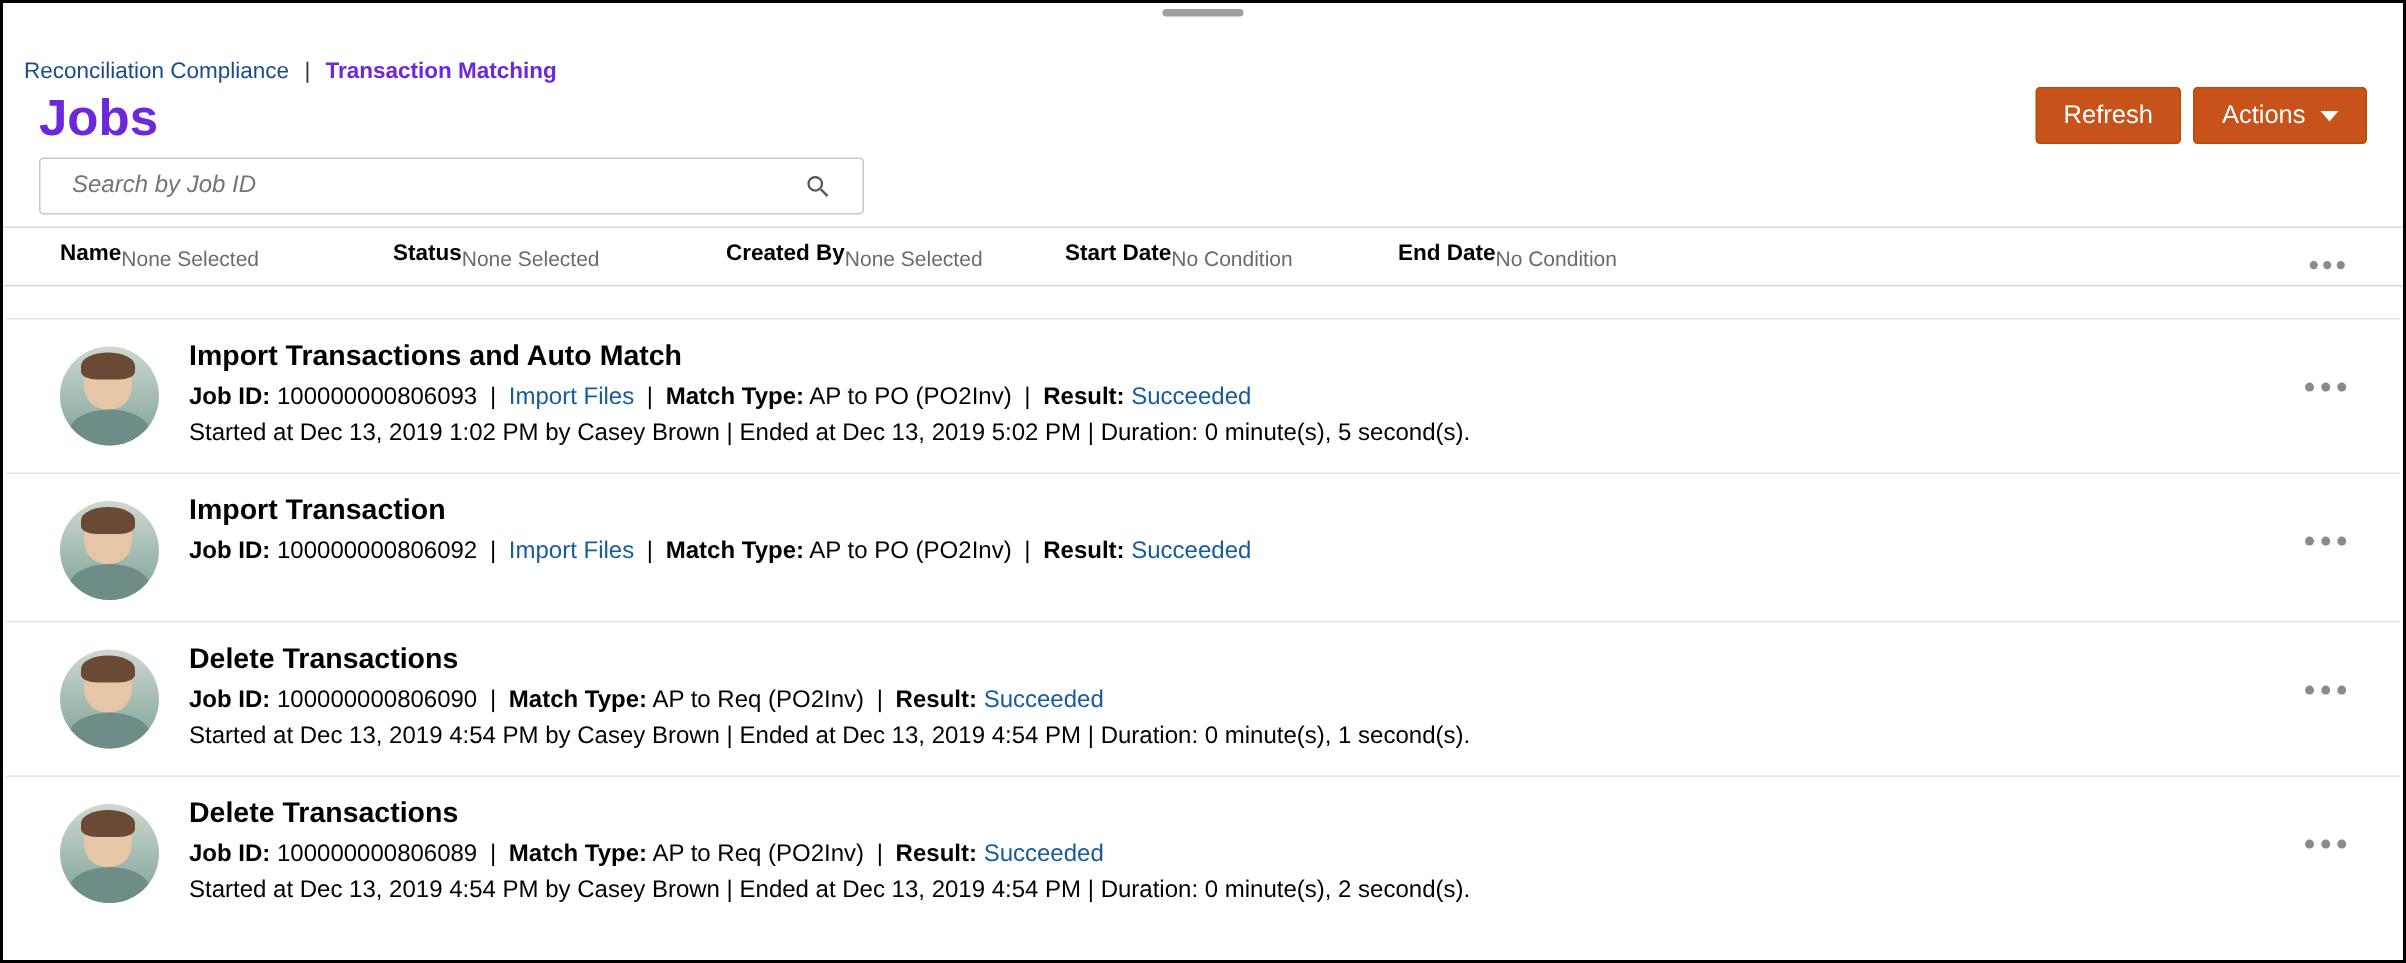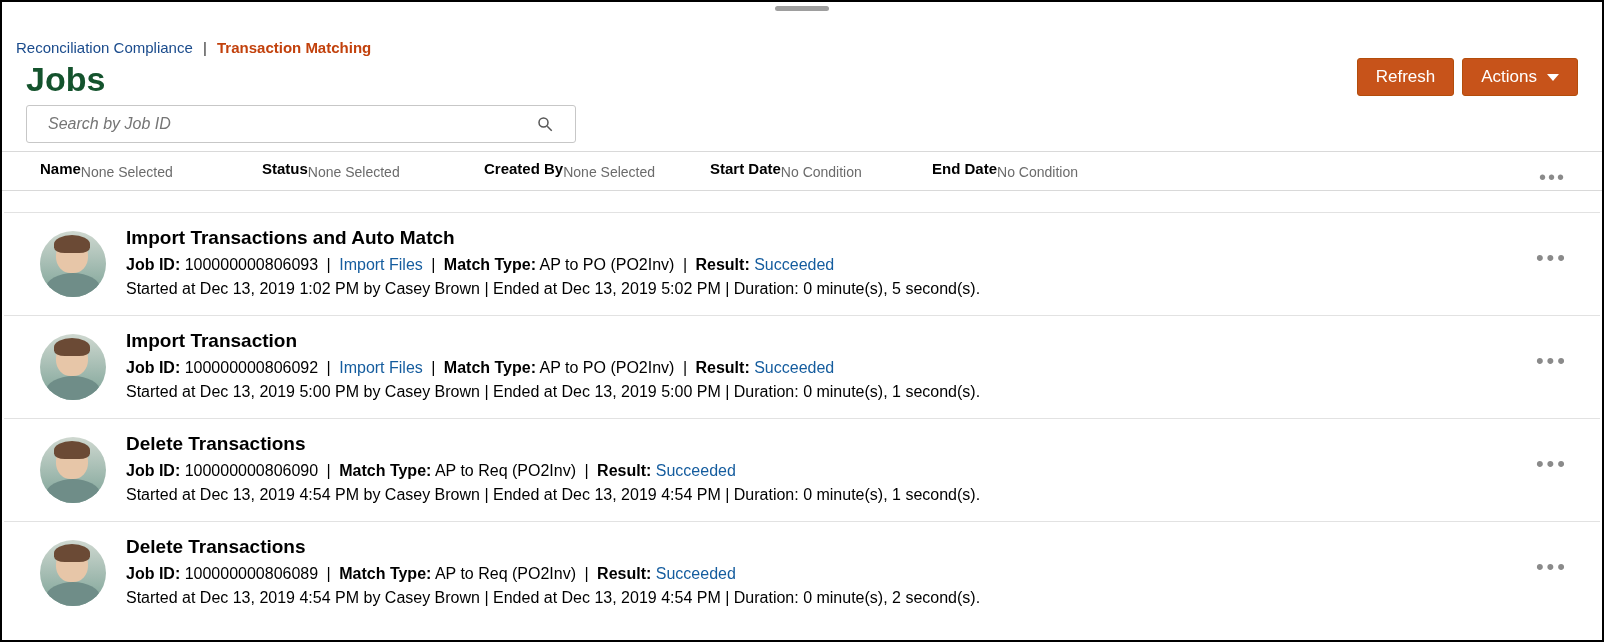--- a/index.html
+++ b/index.html
@@ -3,22 +3,22 @@
 <meta charset="utf-8">
 <style>
   * { box-sizing: border-box; margin: 0; padding: 0; }
   html, body { width: 1604px; height: 642px; font-family: Arial, Helvetica, sans-serif; background:#fff; color:#000; }
   .frame { width:1604px; height:642px; border:2px solid #000; position:relative; overflow:hidden; }
   .drag-handle { position:absolute; top:4px; left:50%; transform:translateX(-50%); width:54px; height:5px; background:#9e9e9e; border-radius:3px; }
   .header { padding:18px 24px 0 14px; display:flex; justify-content:space-between; align-items:flex-start; }
   .breadcrumb { font-size:15px; line-height:20px; margin-top:18px; }
   .breadcrumb .crumb-link { color:#1a4b8c; text-decoration:none; }
   .breadcrumb .sep { color:#333; margin:0 6px; }
-  .breadcrumb .crumb-current { color:#c2410c; font-weight:bold; }
-  .page-title { color:#14532d; font-size:34px; font-weight:bold; margin-top:2px; margin-left:10px;}
+  .breadcrumb .crumb-current { color:#6d28d9; font-weight:bold; }
+  .page-title { color:#6d28d9; font-size:34px; font-weight:bold; margin-top:2px; margin-left:10px;}
   .header-buttons { display:flex; gap:8px; margin-top:38px; }
   .btn { border:1px solid #b34d0b; background:#c7531a; color:#fff; font-size:17px; padding:8px 18px; border-radius:3px; cursor:pointer; display:flex; align-items:center; gap:10px;text-align:center; }
   .btn .caret { width:0; height:0; border-left:6px solid transparent; border-right:6px solid transparent; border-top:7px solid #fff; }
   .search-wrap { margin:6px 0 0 24px; }
   .search-box { width:550px; height:38px; border:1px solid #c7c7c7; border-radius:3px; display:flex; align-items:center; padding:0 21px; background:#fff; }
   .search-box input { flex:1; border:none; outline:none; font-size:16px; font-style:italic; color:#666; background:transparent; }
   .search-ico { width:18px; height:18px; color:#555; }
   .filters { margin-top:8px; border-top:1px solid #d9d9d9; border-bottom:1px solid #d9d9d9; padding:8px 24px 10px 38px; display:flex; align-items:flex-start; position:relative; }
   .filter-col { display:flex; flex-direction:row; }
   .filter-col.name { width:222px; }
@@ -119,21 +119,20 @@
         </div>
         <div class="row-more">•••</div>
       </div>
       <div class="job-row">
         <div class="avatar">
           <div class="hair"></div>
         </div>
         <div class="job-body">
           <div class="job-title">Import Transaction</div>
           <div class="job-line"><span class="lab">Job ID:</span> 100000000806092 <span class="sep2">|</span> <span class="link">Import Files</span> <span class="sep2">|</span> <span class="lab">Match Type:</span> AP to PO (PO2Inv) <span class="sep2">|</span> <span class="lab">Result:</span> <span class="link">Succeeded</span></div>
-          <div class="job-line">Started at Dec 13, 2019 5:00 PM by Casey Brown | Ended at Dec 13, 2019 5:00 PM | Duration: 0 minute(s), 1 second(s).</div>
         </div>
         <div class="row-more">•••</div>
       </div>
       <div class="job-row">
         <div class="avatar">
           <div class="hair"></div>
         </div>
         <div class="job-body">
           <div class="job-title">Delete Transactions</div>
           <div class="job-line"><span class="lab">Job ID:</span> 100000000806090 <span class="sep2">|</span> <span class="lab">Match Type:</span> AP to Req (PO2Inv) <span class="sep2">|</span> <span class="lab">Result:</span> <span class="link">Succeeded</span></div>

